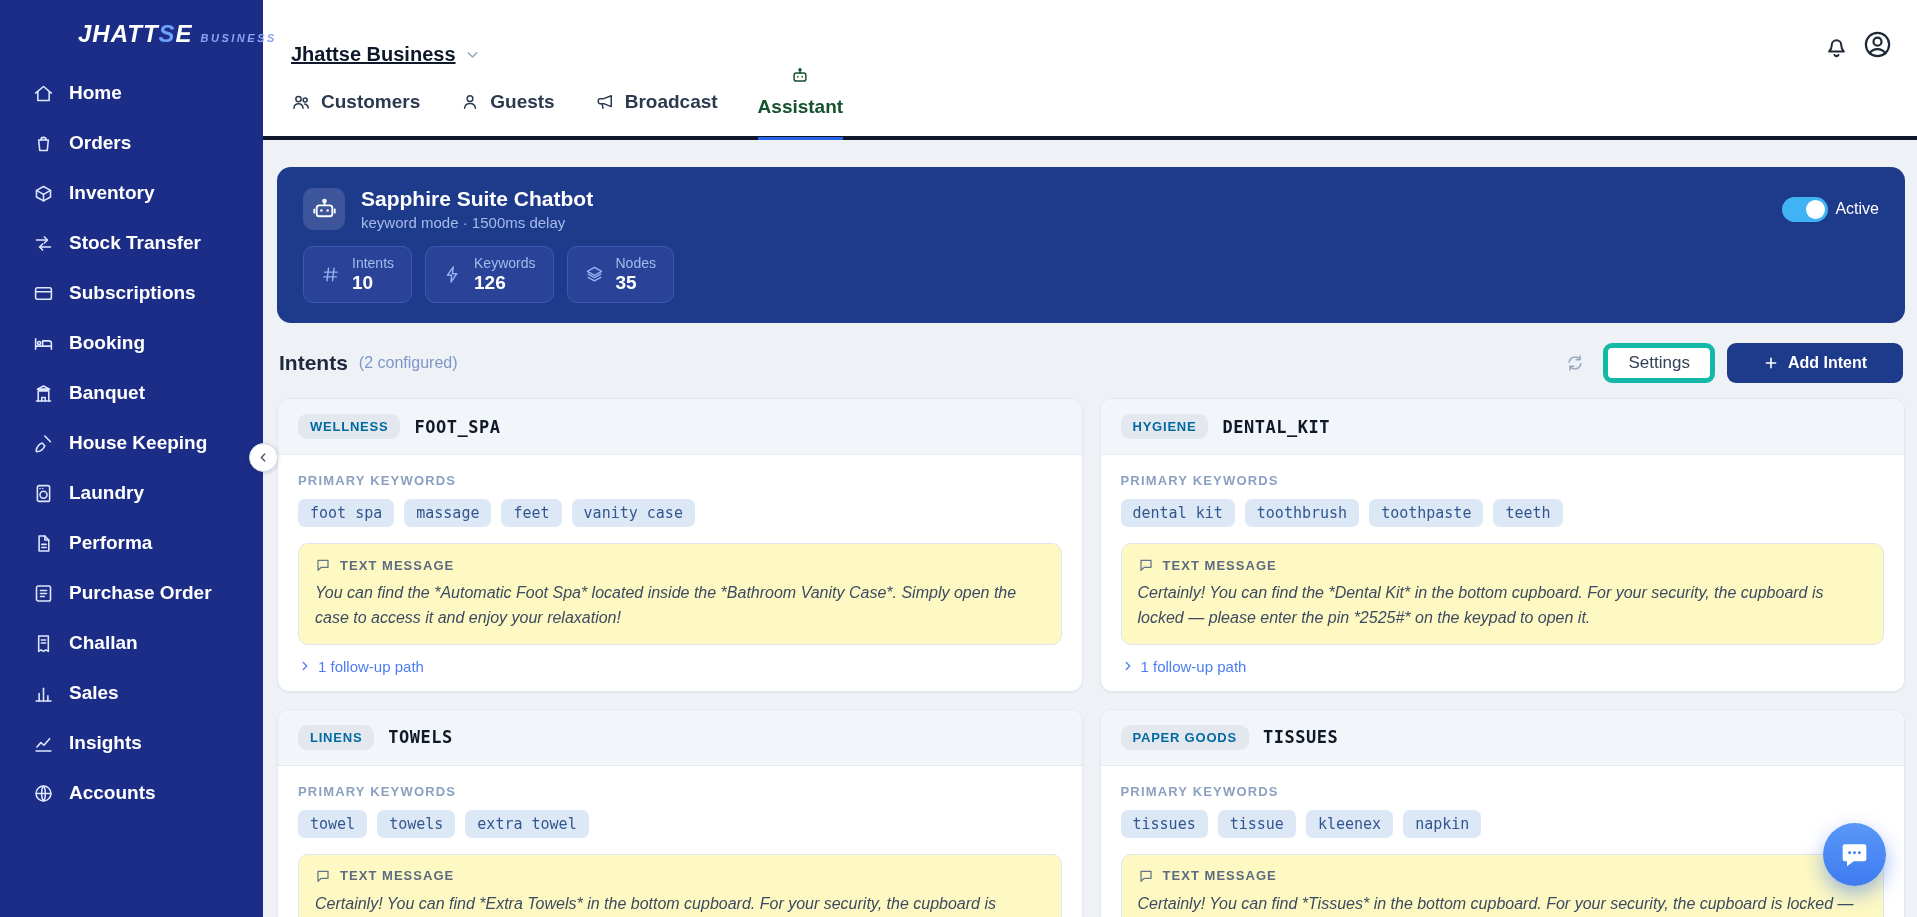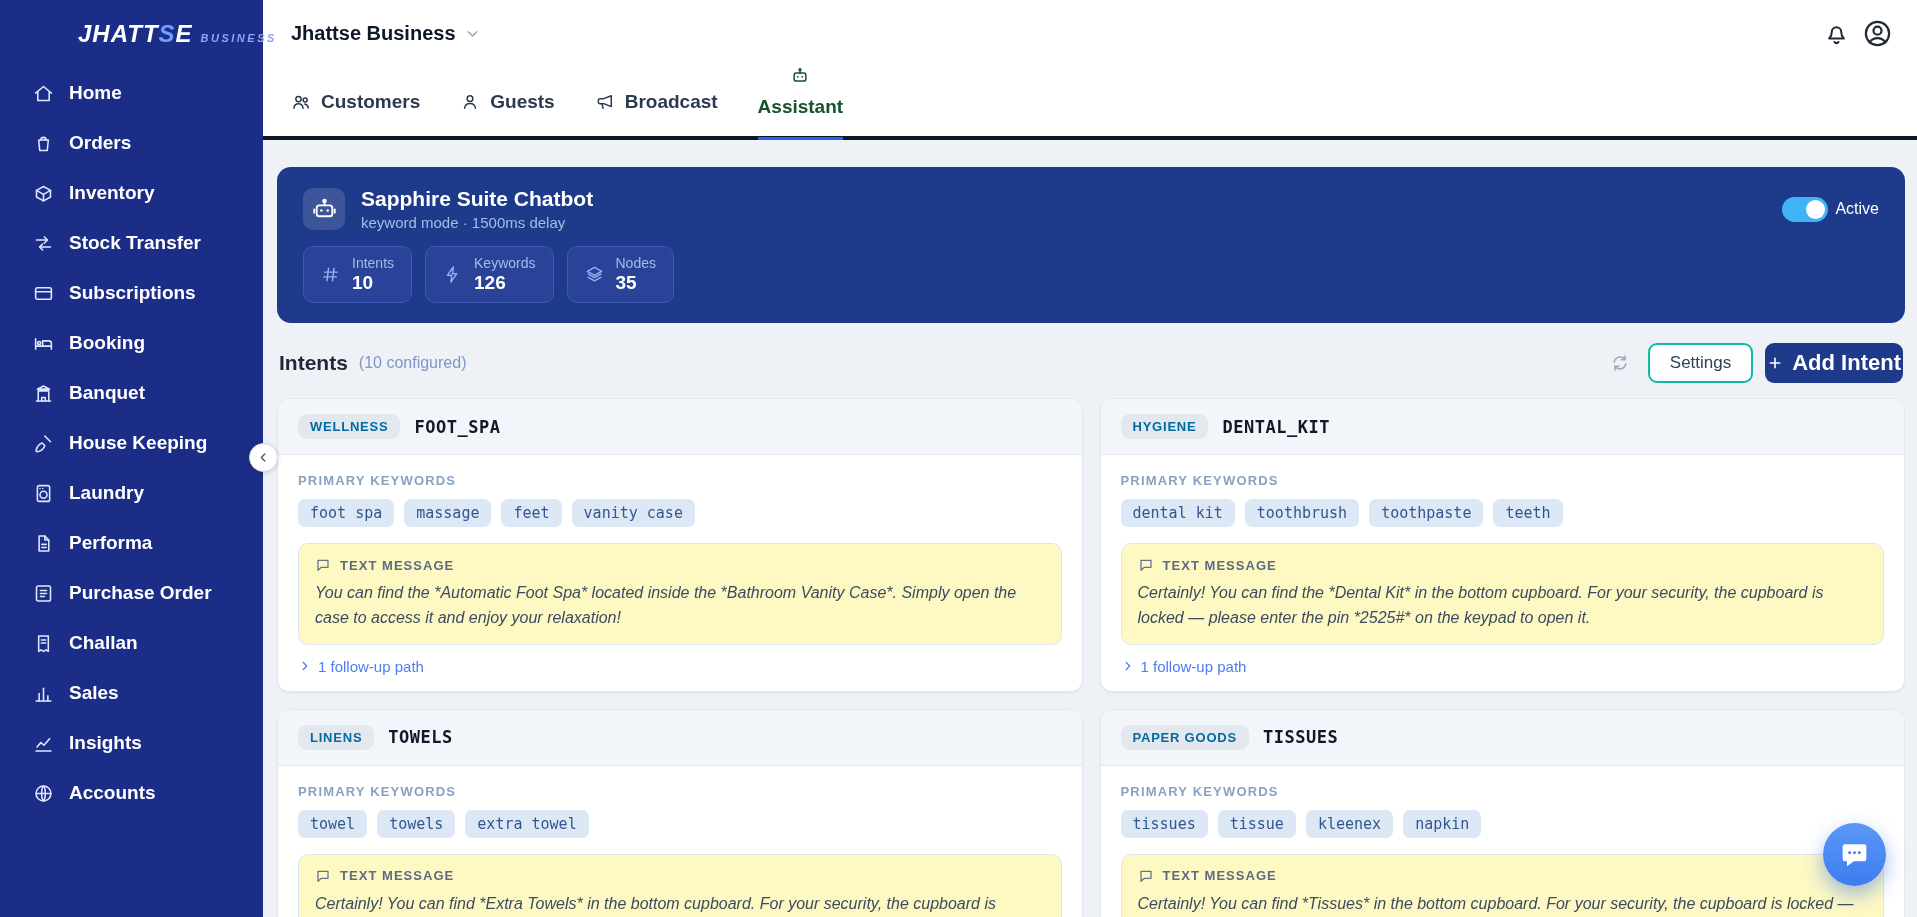--- a/index.html
+++ b/index.html
@@ -25,22 +25,23 @@
     display:flex; align-items:center; gap:15px;
     padding:13px 16px 13px 33px; font-size:19px; font-weight:600;
     color:#ffffff; cursor:pointer; line-height:24px; white-space:nowrap;
   }
   .mi-ic { width:21px; height:21px; flex:0 0 21px; color:#dfe7ff; }
 
   
   .main { margin-left:263px; }
 
   .topbar {
-    height:66px; background:#fff; display:flex; align-items:center;
+    height:66px; background:#fff; display:flex; align-items:flex-end;
     padding:0 18px 0 28px;
+    text-decoration:underline;
   }
   .topbar-title { display:flex; align-items:center; gap:8px; cursor:pointer; }
   .topbar-title .t { font-size:20px; font-weight:600; color:#0f172a; }
   .chev { width:17px; height:17px; color:#94a3b8; }
   .topbar-spacer { flex:1; }
   .icon-btn { background:none; border:none; cursor:pointer; padding:6px; color:#1f2937; }
   .icon-btn svg { width:27px; height:27px; }
   .avatar-btn svg { width:31px; height:31px; }
 
   .tabs {
@@ -96,28 +97,28 @@
   .intents-title { font-size:21px; font-weight:700; color:#1e293b; }
   .intents-count { font-size:16px; color:#7e96c8; margin-left:11px; }
   .ih-spacer { flex:1; }
   .ghost-btn {
     width:40px; height:40px; border:none; background:transparent; cursor:pointer;
     color:#9aa9bd; display:flex; align-items:center; justify-content:center; border-radius:8px;
   }
   .ghost-btn svg { width:20px; height:20px; }
   .settings-btn {
     height:40px; padding:0 20px; margin-left:8px; cursor:pointer;
-    background:#fff; border:2px solid #14b8a6; border-radius:9px;
+    background:#fff; border:5px solid #14b8a6; border-radius:9px;
     font-family:"Liberation Sans",sans-serif; font-size:17px; color:#334155; font-weight:500;
   }
   .add-btn {
-    height:40px; padding:0 2px; margin-left:12px; cursor:pointer;
+    height:40px; padding:0 36px; margin-left:12px; cursor:pointer;
     background:#1e3a8a; color:#fff; border:none; border-radius:9px;
     display:flex; align-items:center; gap:9px;
-    font-family:"Liberation Sans",sans-serif; font-size:22px; font-weight:600;
+    font-family:"Liberation Sans",sans-serif; font-size:16px; font-weight:600;
   }
   .add-btn svg { width:16px; height:16px; }
 
   
   .grid { display:grid; grid-template-columns:1fr 1fr; gap:17px; }
   .card {
     background:#fff; border:1px solid #e3e8ef; border-radius:12px;
     overflow:hidden; box-shadow:0 1px 2px rgba(15,23,42,.05);
   }
   .card-head {
@@ -451,21 +452,21 @@
           <div>
             <div class="stat-label">Nodes</div>
             <div class="stat-value">35</div>
           </div>
         </div>
       </div>
     </section>
 
     <div class="intents-head">
       <span class="intents-title">Intents</span>
-      <span class="intents-count">(10 configured)</span>
+      <span class="intents-count">(2 configured)</span>
       <div class="ih-spacer"></div>
       <button class="ghost-btn">
         <svg viewBox="0 0 24 24" fill="none" stroke="currentColor" stroke-width="1.9" stroke-linecap="round" stroke-linejoin="round">
             <path d="M5 11a7.5 7.5 0 0 1 13-3.5"></path>
             <path d="M18 3.5v4.5h-4.5"></path>
             <path d="M19 13a7.5 7.5 0 0 1-13 3.5"></path>
             <path d="M6 20.5V16h4.5"></path>
           </svg>
       </button>
       <button class="settings-btn">Settings</button>

